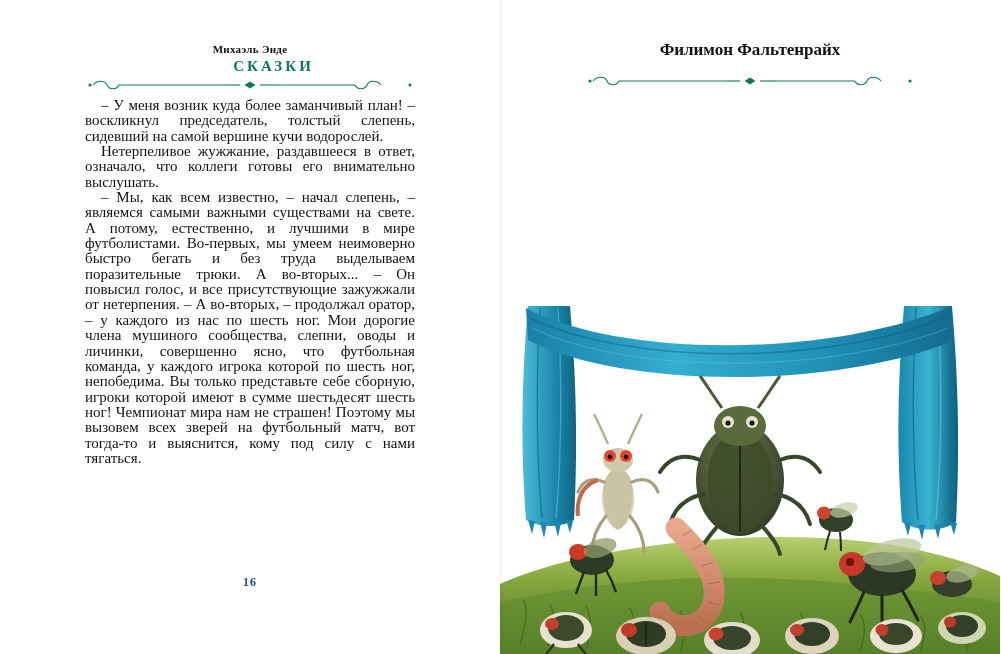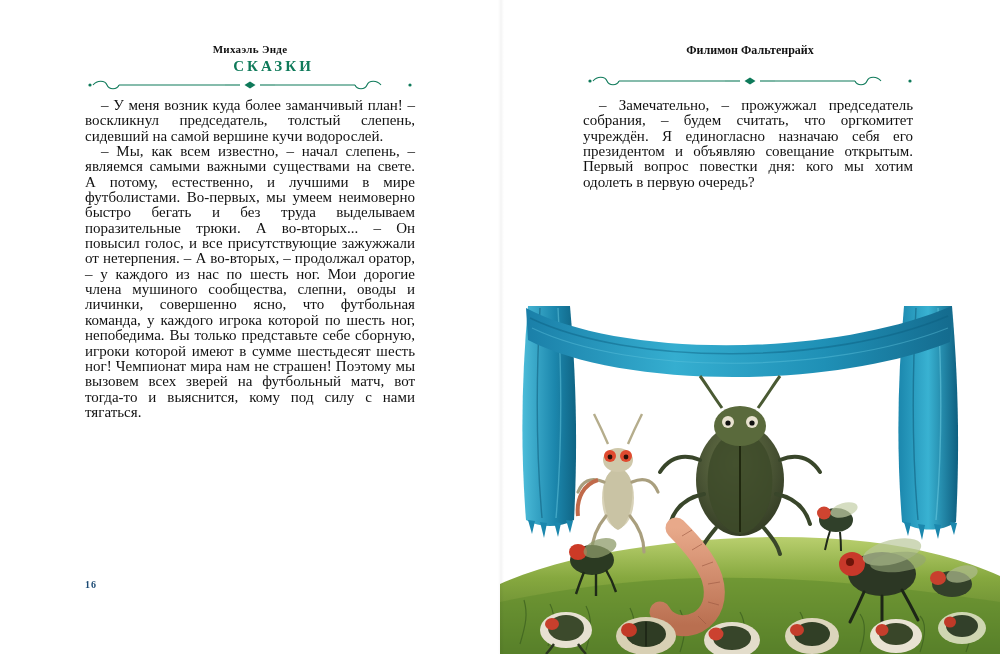--- a/index.html
+++ b/index.html
@@ -50,21 +50,21 @@
     font-size: 15px;
     font-weight: bold;
     letter-spacing: 3px;
     color: #0f7a5a;
     line-height: 18px;
     margin-top: 1px;
     padding-left: 47px;
   }
   .runhead .chaptername {
     font-family: "Liberation Serif", serif;
-    font-size: 12px;
+    font-size: 17px;
     font-weight: bold;
     color: #111111;
     line-height: 16px;
   }
   .rule-wrap {
     position: absolute;
     left: 0;
     right: 0;
     display: flex;
     align-items: center;
@@ -88,21 +88,22 @@
   .page-right .textcol { left: 83px; }
   .textcol p {
     margin: 0;
     text-indent: 16px;
   }
   .folio {
     position: absolute;
     left: 0;
     right: 0;
     bottom: 64px;
-    font-size: 10px;
+    text-align: center;
+    font-size: 12px;
     color: #1b4a74;
     font-weight: bold;
     letter-spacing: 1px;
   }
   .page-left .folio { left: 85px; width: 330px; right: auto; }
 
   
   .illo {
     position: absolute;
     left: 0;
@@ -145,20 +146,21 @@
           <path d="M140 7 L155 7"></path>
           <path d="M175 7 L190 7"></path>
           <circle cx="5" cy="7" r="1.6" fill="#0f7a5a" stroke="none"></circle>
           <circle cx="325" cy="7" r="1.6" fill="#0f7a5a" stroke="none"></circle>
         </g>
       </svg>
     </div>
 
     <div class="textcol">
       <p>– У меня возник куда более заманчивый план! – воскликнул председатель, толстый слепень, сидевший на самой вершине кучи водорослей.</p>
+      <p>Нетерпеливое жужжание, раздавшееся в ответ, означало, что коллеги готовы его внимательно выслушать.</p>
       <p>– Мы, как всем известно, – начал слепень, – являемся самыми важными существами на свете. А потому, естественно, и лучшими в мире футболистами. Во-первых, мы умеем неимоверно быстро бегать и без труда выделываем поразительные трюки. А во-вторых... – Он повысил голос, и все присутствующие зажужжали от нетерпения. – А во-вторых, – продолжал оратор, – у каждого из нас по шесть ног. Мои дорогие члена мушиного сообщества, слепни, оводы и личинки, совершенно ясно, что футбольная команда, у каждого игрока которой по шесть ног, непобедима. Вы только представьте себе сборную, игроки которой имеют в сумме шестьдесят шесть ног! Чемпионат мира нам не страшен! Поэтому мы вызовем всех зверей на футбольный матч, вот тогда-то и выяснится, кому под силу с нами тягаться.</p>
     </div>
 
     <div class="folio">16</div>
   </div>
 
   <div class="page page-right">
 
     <div class="runhead">
       <div class="chaptername">Филимон Фальтенрайх</div>
@@ -174,21 +176,20 @@
           <path d="M165 3.5 L170.5 7 L165 10.5 L159.5 7 Z" fill="#0f7a5a" stroke="none"></path>
           <path d="M140 7 L155 7"></path>
           <path d="M175 7 L190 7"></path>
           <circle cx="5" cy="7" r="1.6" fill="#0f7a5a" stroke="none"></circle>
           <circle cx="325" cy="7" r="1.6" fill="#0f7a5a" stroke="none"></circle>
         </g>
       </svg>
     </div>
 
     <div class="textcol">
-      <p>– Замечательно, – прожужжал председатель собрания, – будем считать, что оргкомитет учреждён. Я единогласно назначаю себя его президентом и объявляю совещание открытым. Первый вопрос повестки дня: кого мы хотим одолеть в первую очередь?</p>
     </div>
 
     <div class="illo">
       <svg width="500" height="370" viewBox="0 0 500 370" aria-hidden="true">
         <defs>
           <linearGradient id="hillgrad" x1="0" y1="0" x2="0" y2="1">
             <stop offset="0%" stop-color="#b9cf6e"></stop>
             <stop offset="35%" stop-color="#86a83f"></stop>
             <stop offset="100%" stop-color="#4f7327"></stop>
           </linearGradient>

